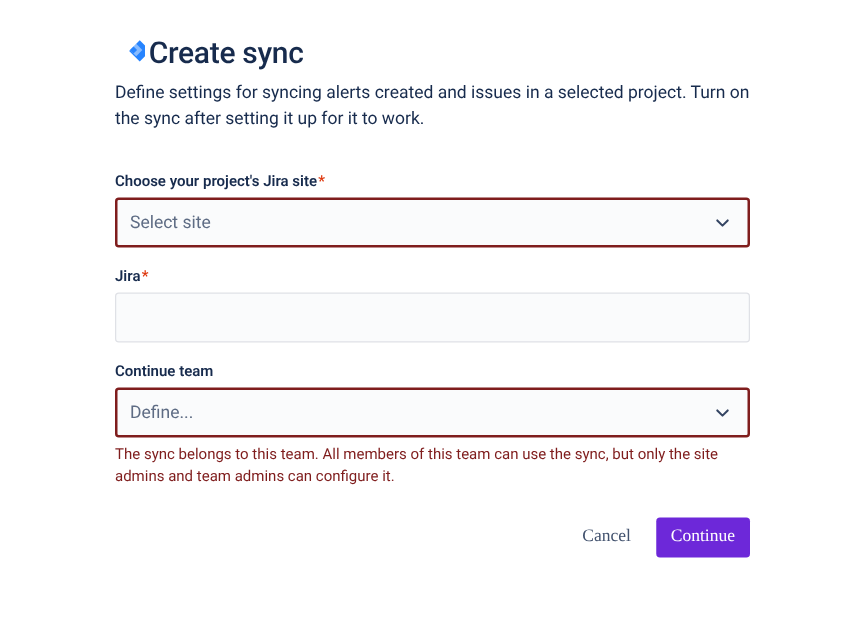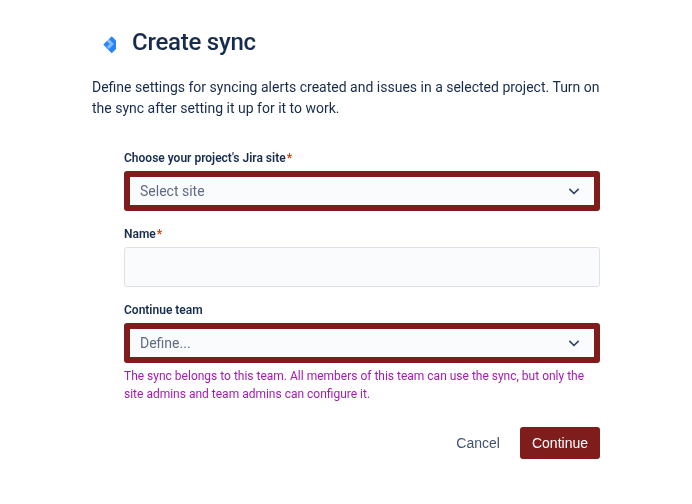--- a/index.html
+++ b/index.html
@@ -9,60 +9,59 @@
     }
     body {
       font-family: -apple-system, BlinkMacSystemFont, "Segoe UI", Roboto, "Helvetica Neue", Arial, sans-serif;
       background: #fff;
       color: #172B4D;
       padding: 28px 92px;
       width: 692px;
     }
     .header {
       display: flex;
-      align-items: flex-end;
-      gap: 16px;
-      margin-bottom: 21px;
+      align-items: flex-start;
+      gap: 3px;
+      margin-bottom: 8px;
     }
     .header svg {
       flex-shrink: 0;
     }
     .title {
       font-size: 24px;
       font-weight: 500;
       color: #172B4D;
       letter-spacing: -0.01em;
     }
     .description {
       font-size: 14px;
       color: #172B4D;
       line-height: 1.5;
       margin-bottom: 32px;
     }
     .field {
       margin-bottom: 16px;
-      margin-left: 32px;
     }
     .field-label {
       font-size: 12px;
       font-weight: 600;
       color: #172B4D;
       margin-bottom: 6px;
       display: block;
     }
     .required {
       color: #DE350B;
       margin-left: 1px;
     }
     .select-control {
       display: flex;
       align-items: center;
       justify-content: space-between;
       height: 40px;
-      border: 6px solid #7f1d1d;
+      border: 2px solid #7f1d1d;
       border-radius: 3px;
       background: #FAFBFC;
       padding: 0 10px;
       cursor: pointer;
     }
     .select-placeholder {
       font-size: 14px;
       color: #5E6C84;
     }
     .text-input {
@@ -71,47 +70,47 @@
       border: 1px solid #DFE1E6;
       border-radius: 3px;
       background: #FAFBFC;
       padding: 0 10px;
       font-size: 14px;
       color: #172B4D;
       font-family: inherit;
     }
     .helper-text {
       font-size: 12px;
-      color: #a21caf;
+      color: #7f1d1d;
       line-height: 1.5;
       margin-top: 4px;
     }
     .footer {
       display: flex;
       justify-content: flex-end;
       align-items: center;
       gap: 8px;
       margin-top: 24px;
     }
     .btn {
       height: 32px;
       padding: 0 12px;
       border: none;
       border-radius: 3px;
       font-size: 14px;
       font-weight: 500;
       cursor: pointer;
-      font-family: Liberation Sans, sans-serif;
+      font-family: Liberation Serif, serif;
     }
     .btn-subtle {
       background: transparent;
       color: #42526E;
     }
     .btn-primary {
-      background: #7f1d1d;
+      background: #6d28d9;
       color: #fff;
     }
     .chevron {
       flex-shrink: 0;
     }
   </style>
 </head>
 <body>
 
 <div class="header">
@@ -132,21 +131,21 @@
   <div class="select-control">
     <span class="select-placeholder">Select site</span>
     <svg class="chevron" width="20" height="20" viewBox="0 0 24 24">
         <path d="M7 10l5 5 5-5" stroke="#344563" stroke-width="2" fill="none" stroke-linecap="round" stroke-linejoin="round"></path>
       </svg>
   </div>
 </div>
 
 <div class="field">
   <label class="field-label">
-    <span>Name</span><span class="required">*</span>
+    <span>Jira</span><span class="required">*</span>
   </label>
   <input type="text" class="text-input" value="" style="">
 </div>
 
 <div class="field">
   <label class="field-label">Continue team</label>
   <div class="select-control">
     <span class="select-placeholder">Define...</span>
     <svg class="chevron" width="20" height="20" viewBox="0 0 24 24">
         <path d="M7 10l5 5 5-5" stroke="#344563" stroke-width="2" fill="none" stroke-linecap="round" stroke-linejoin="round"></path>

